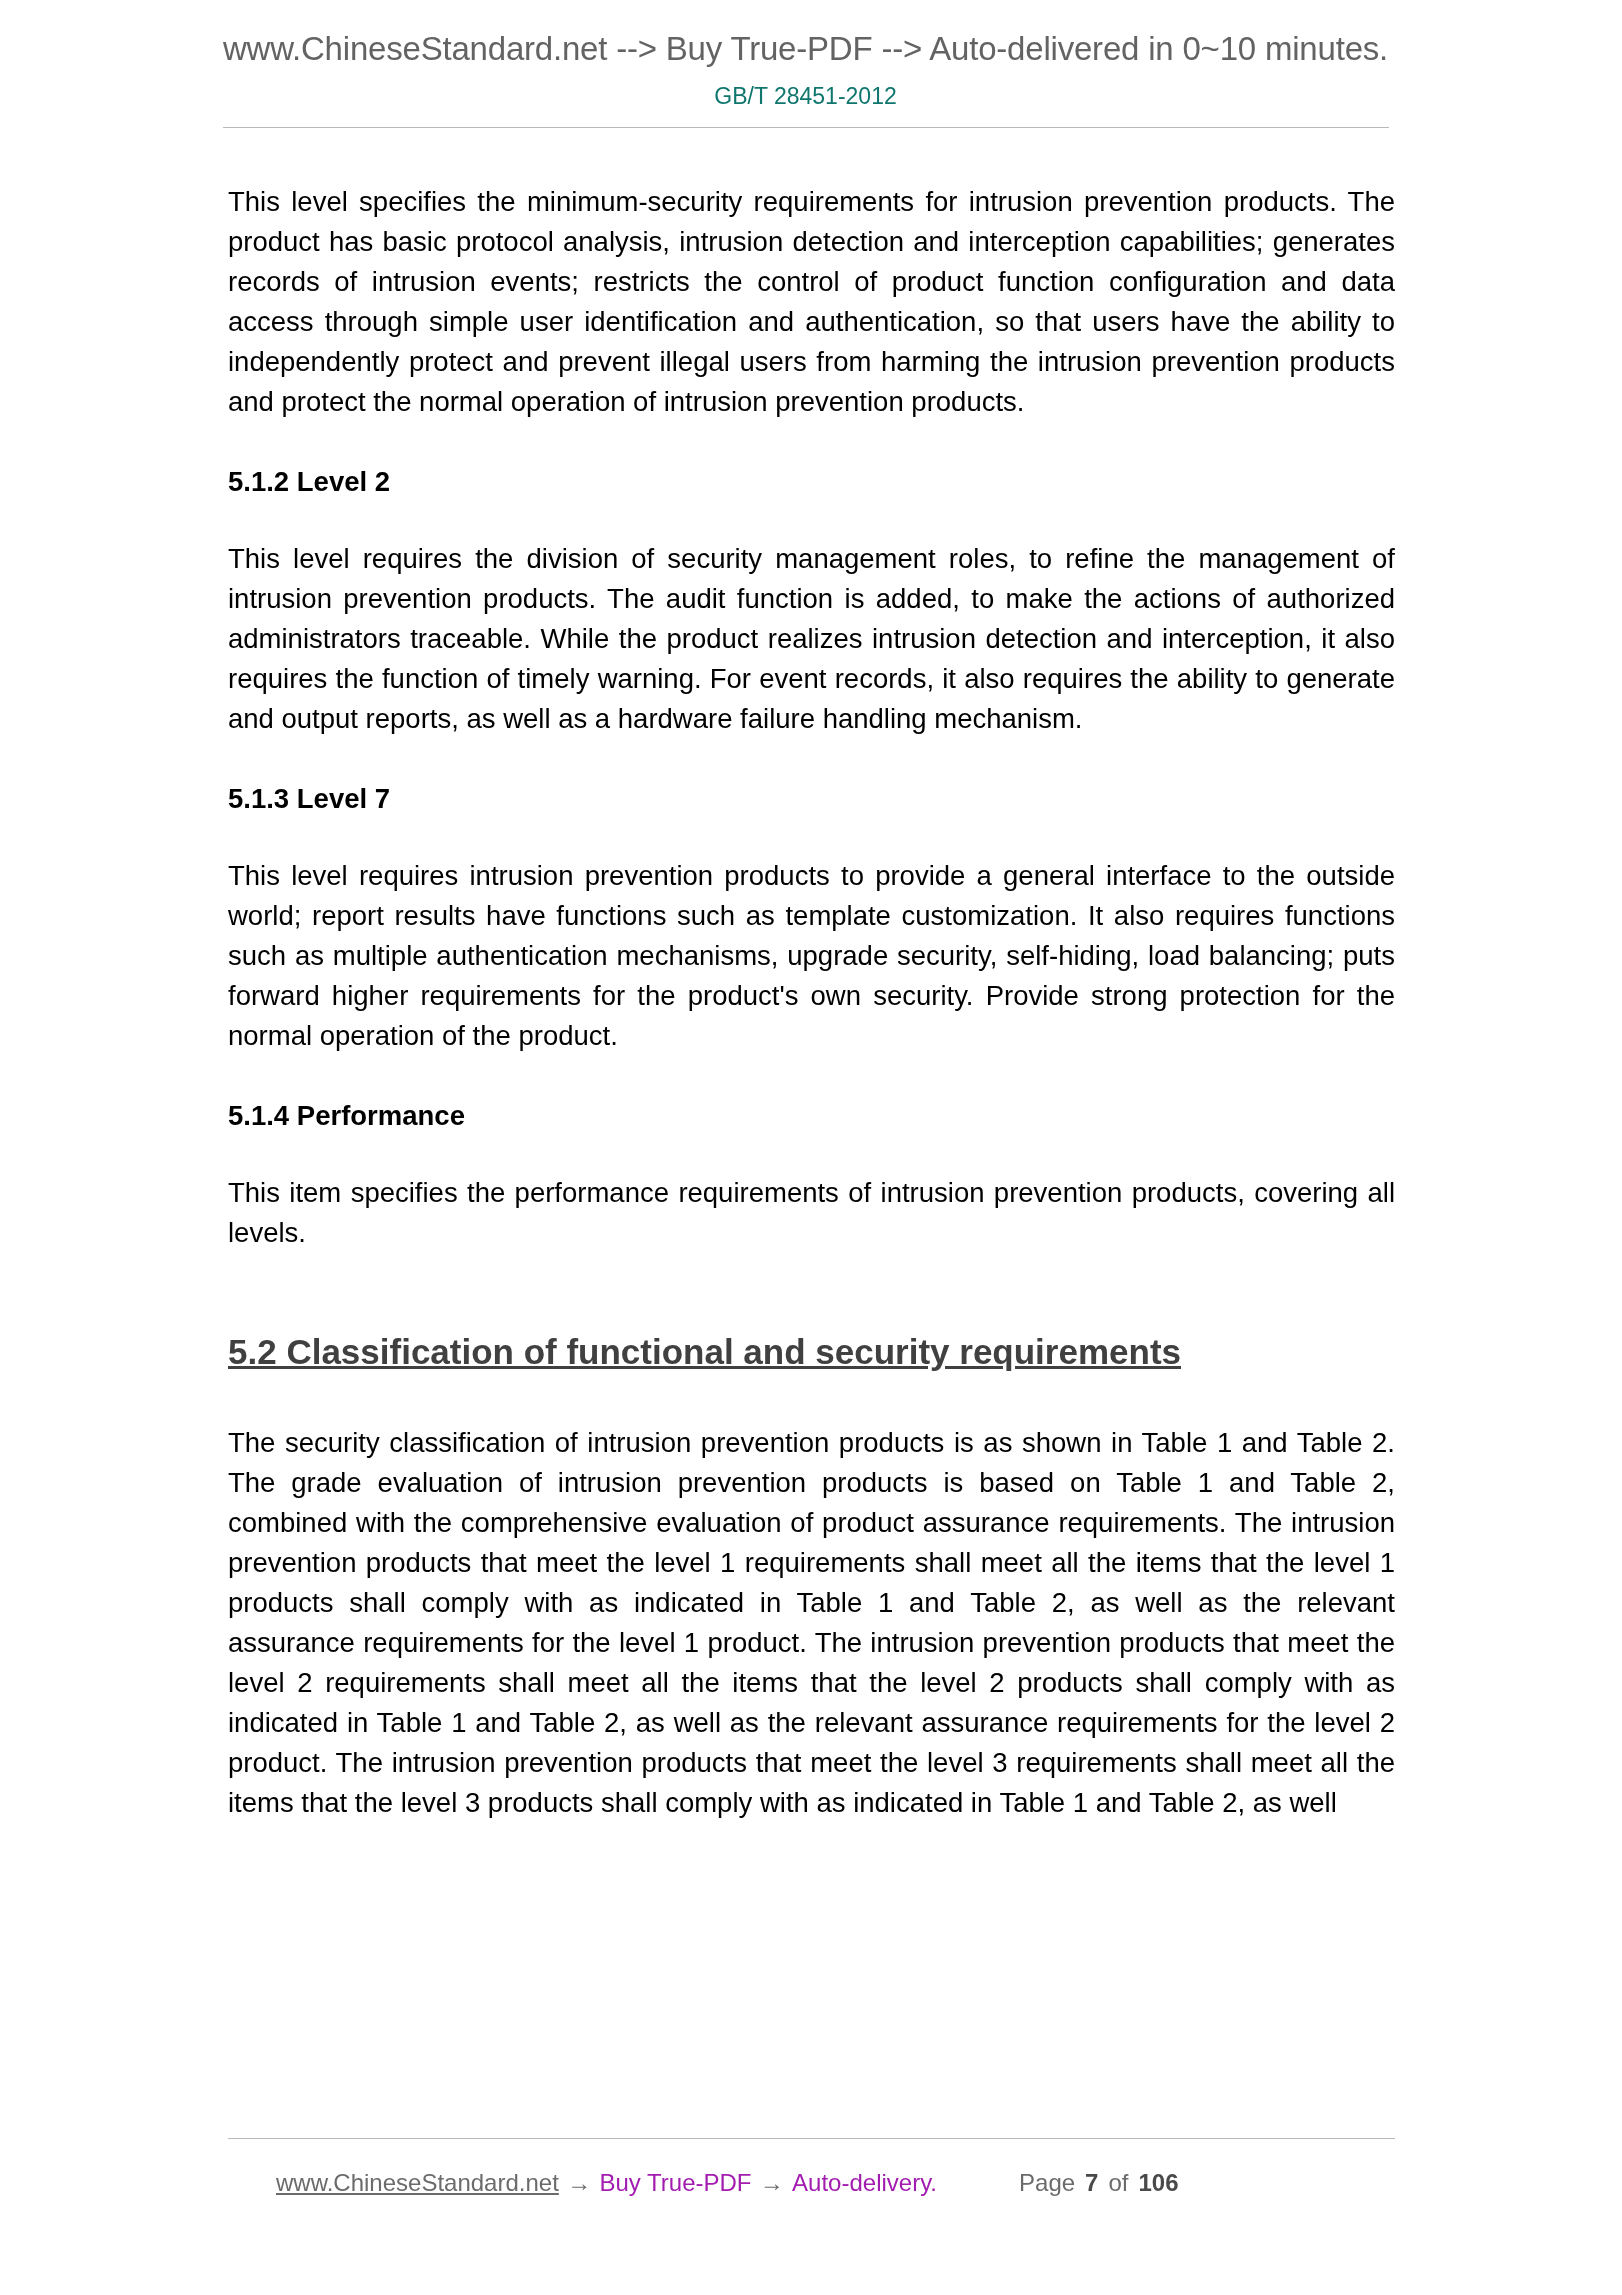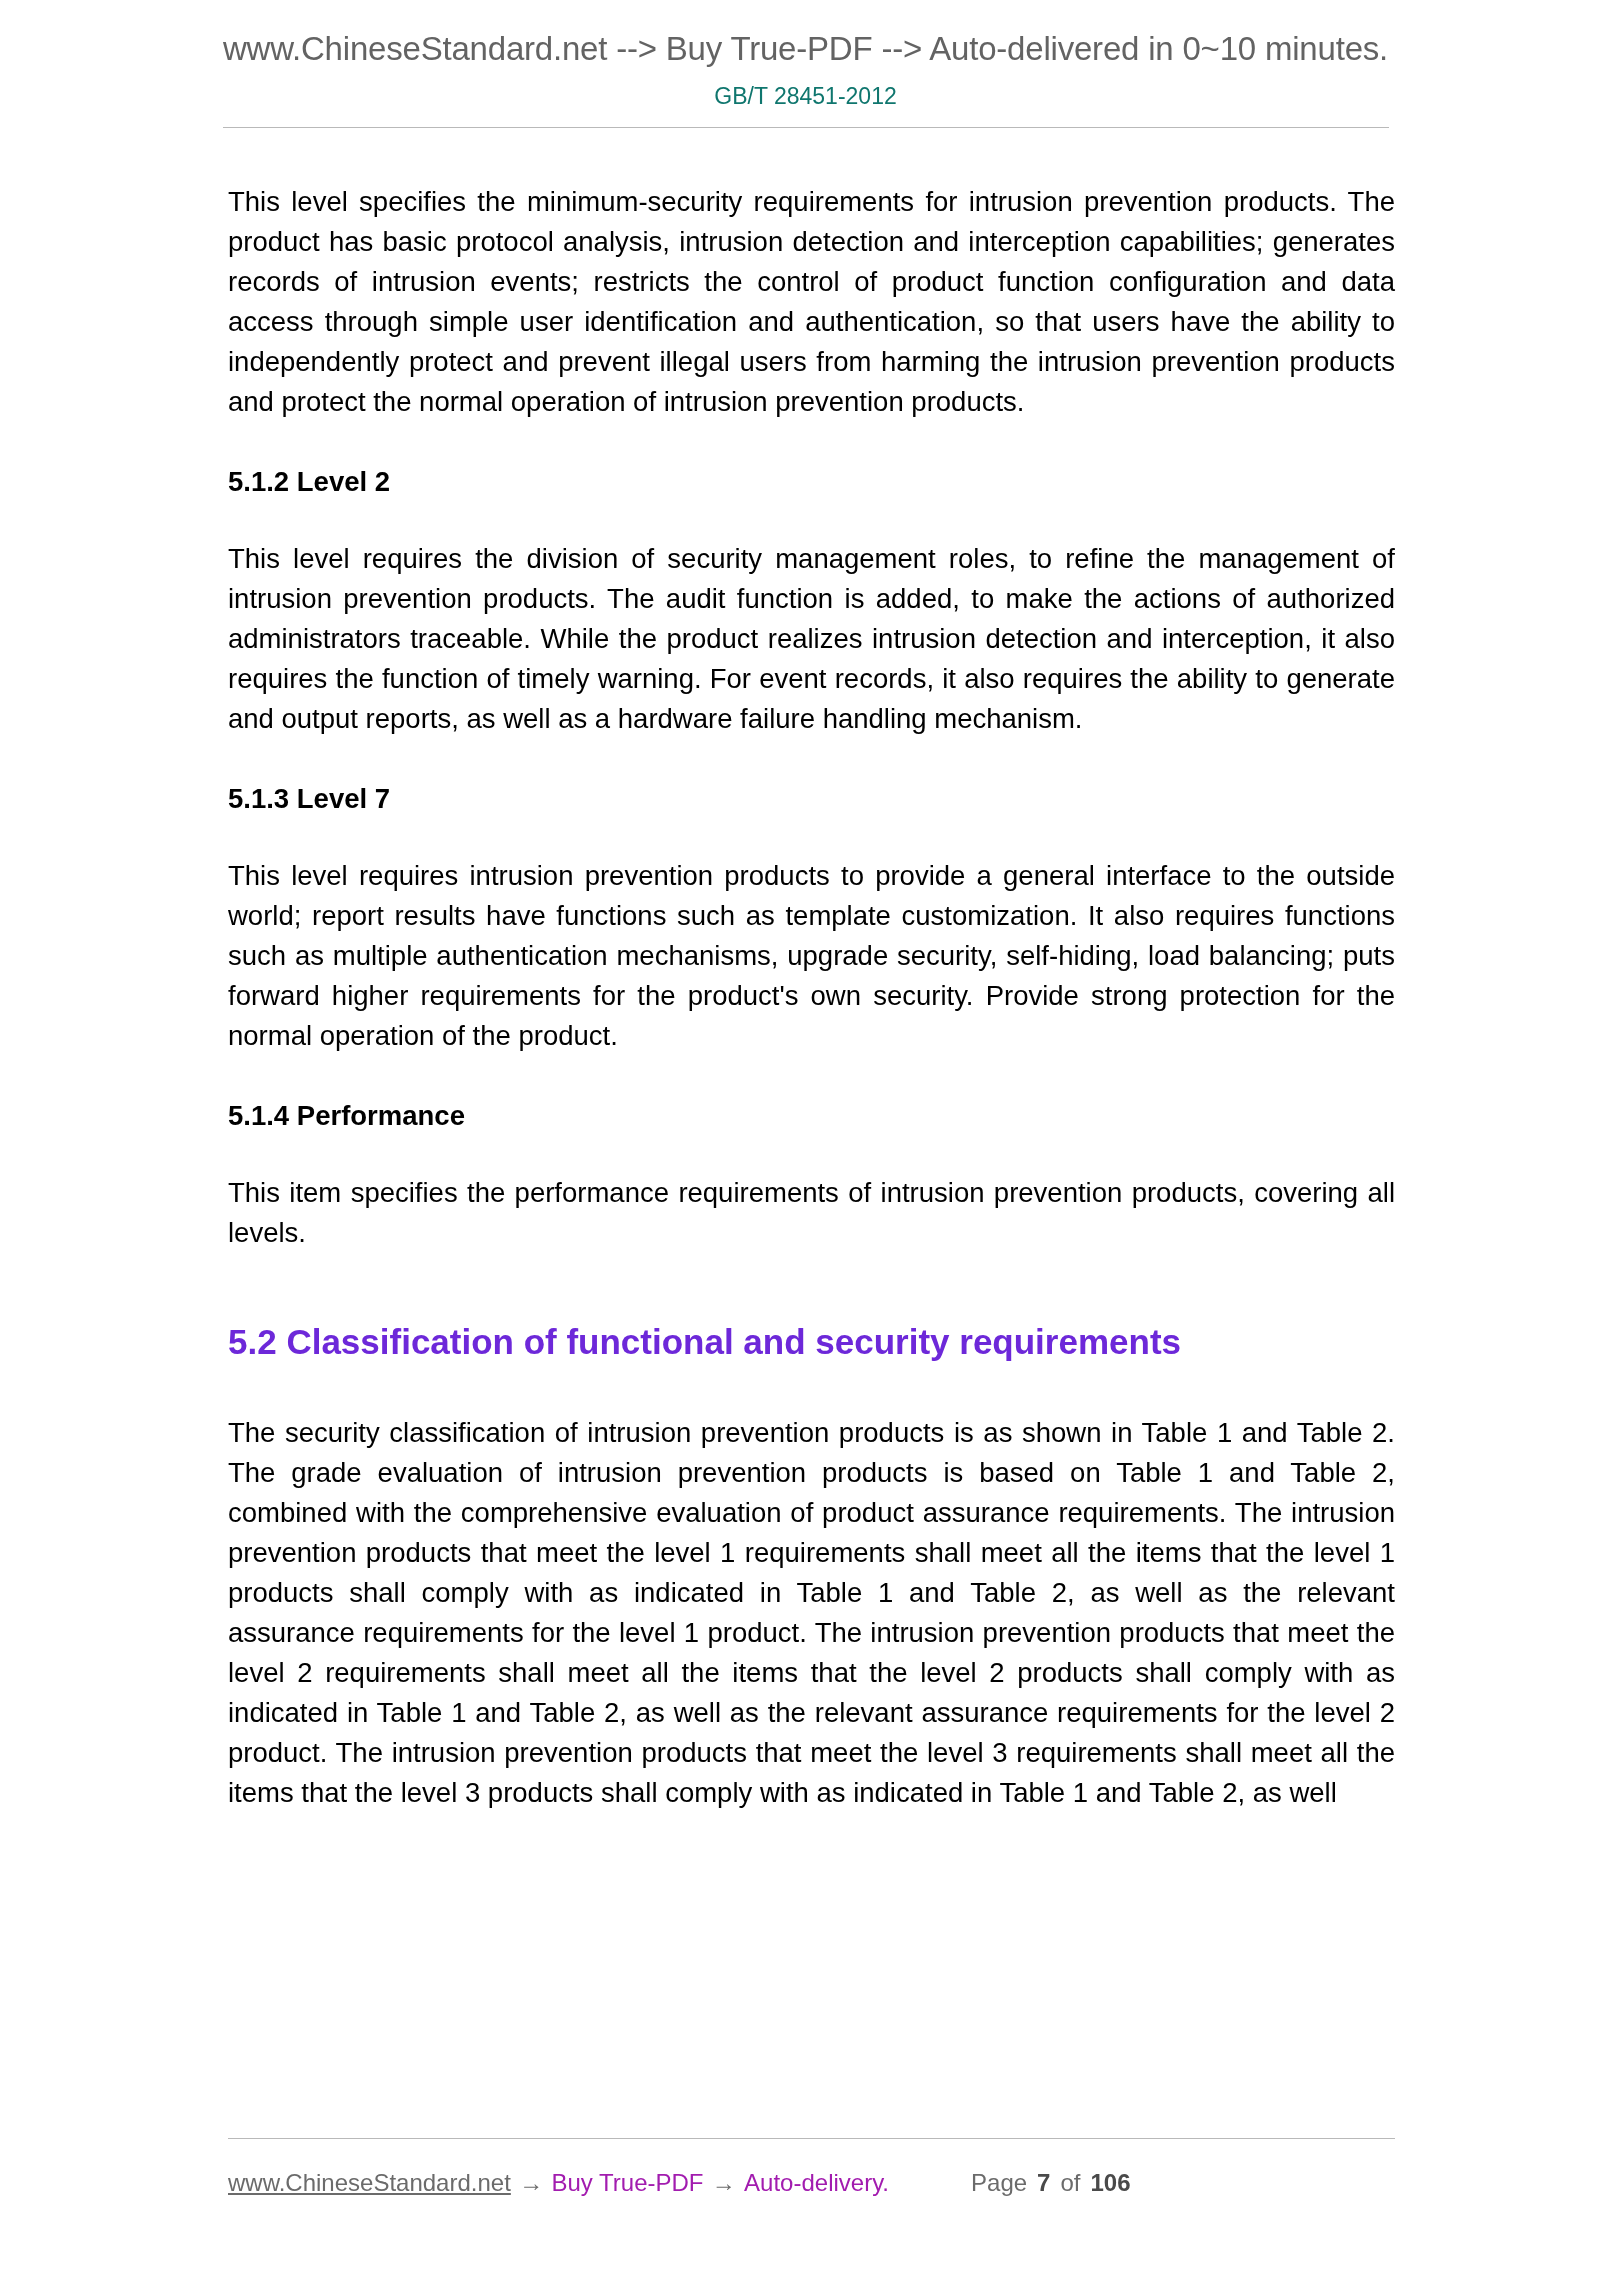--- a/index.html
+++ b/index.html
@@ -69,22 +69,23 @@
     font-size: 27.5px;
     font-weight: bold;
     line-height: 40px;
     margin: 0 0 37px 0;
     color: #000;
   }
   h2.section-heading {
     font-size: 35px;
     font-weight: bold;
     line-height: 47px;
-    margin: 3px 0 48px 0;
-    color: #6d28d9;
+    margin: 13px 0 48px 0;
+    color: #404040;
+    text-decoration: underline;
   }
   .gap-lg { height: 22px; }
 
   
   .footer {
     position: absolute;
     left: 228px;
     width: 1167px;
     bottom: 98px;
   }
@@ -94,21 +95,21 @@
     background: #b9b9b9;
     margin-bottom: 30px;
   }
   .footer-row {
     display: flex;
     align-items: baseline;
     font-size: 24px;
     color: #6b6b6b;
     white-space: nowrap;
   }
-  .footer-left { display: flex; align-items: center; }
+  .footer-left { display: flex; align-items: center; margin-left: 48px; }
   .footer-link {
     text-decoration: underline;
     color: #6b6b6b;
   }
   .footer-arrow {
     margin: 0 8.3px;
     color: #6b6b6b;
   }
   .footer-seg { color: #a21caf; }
   .footer-right {

